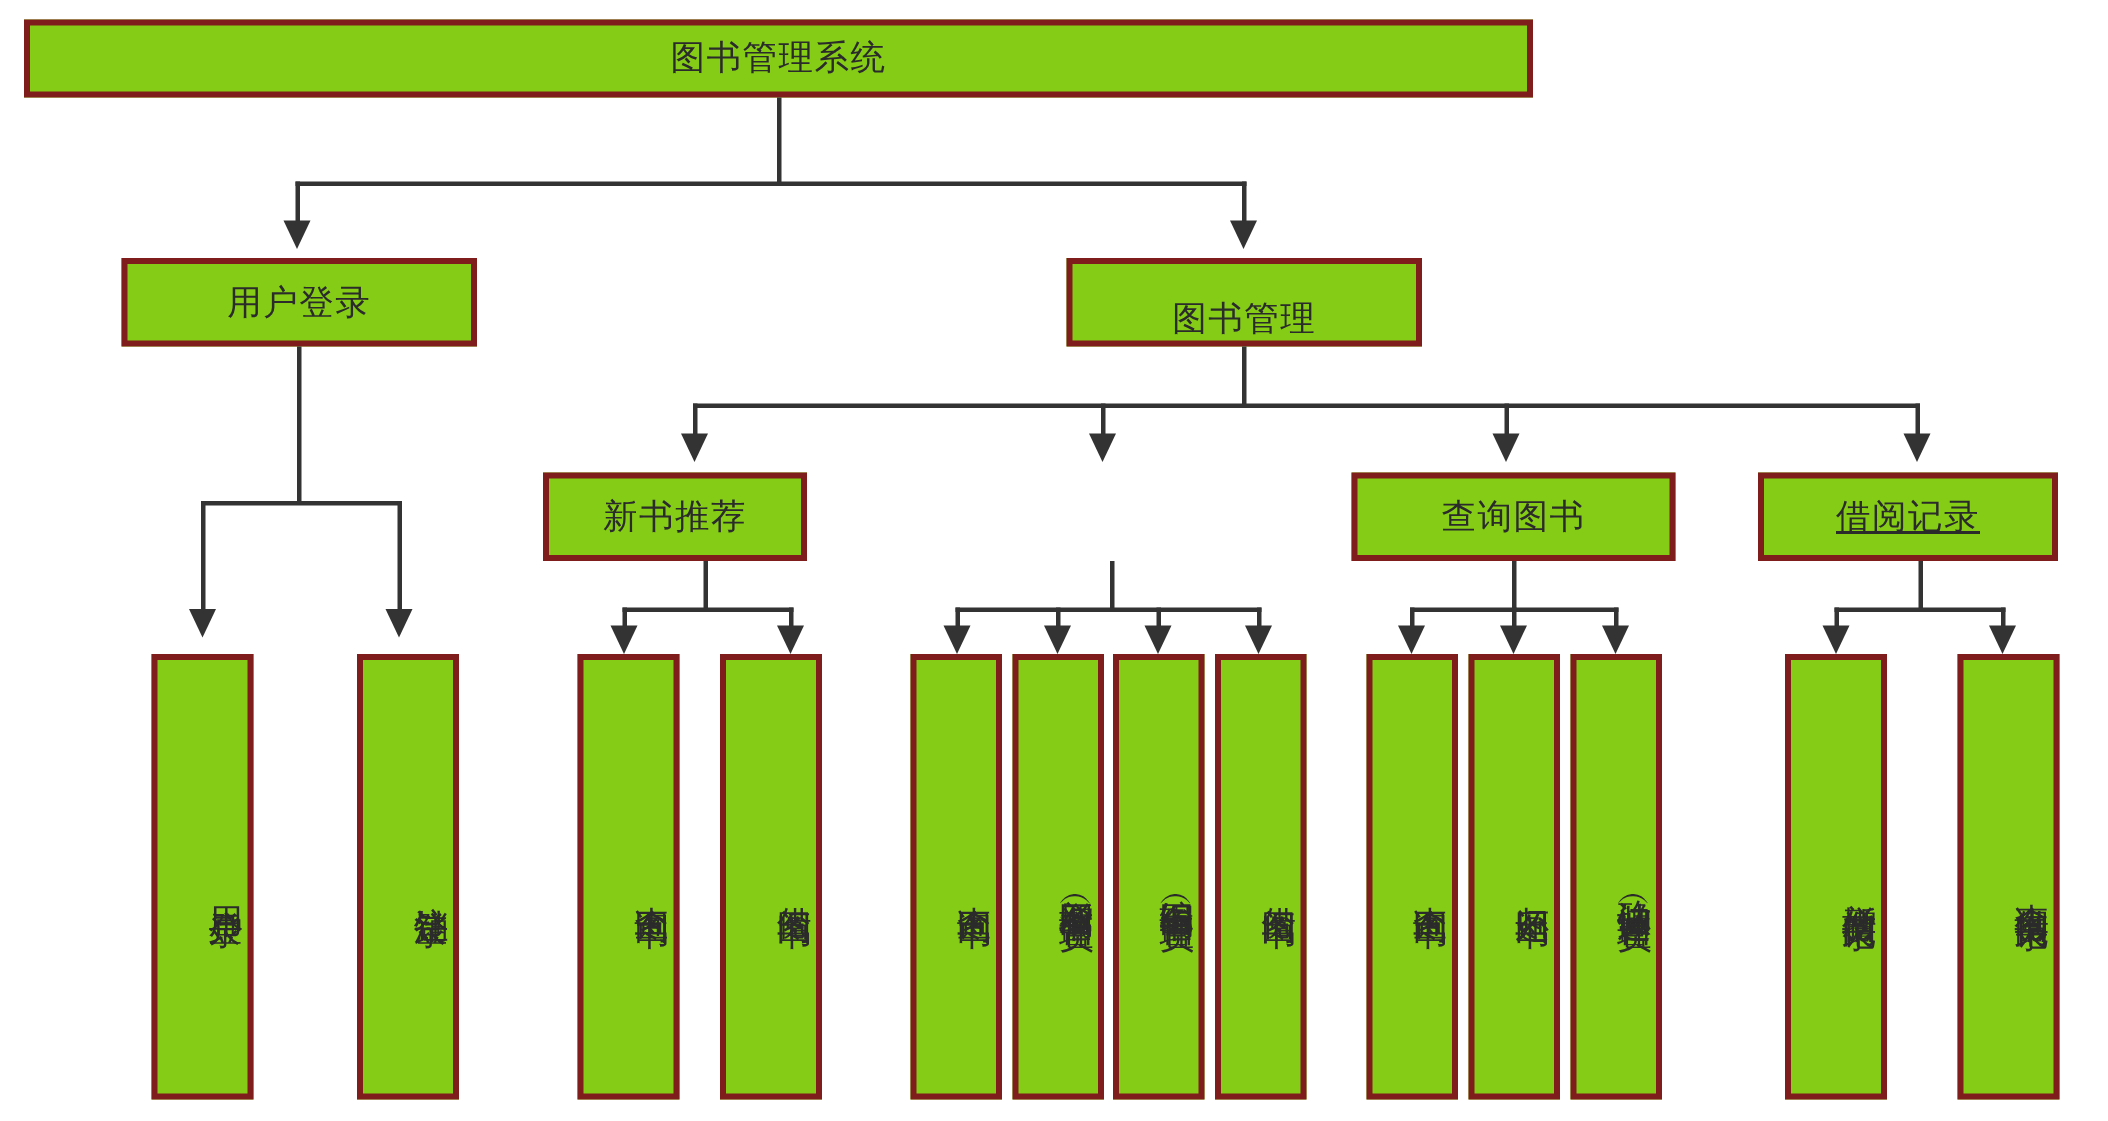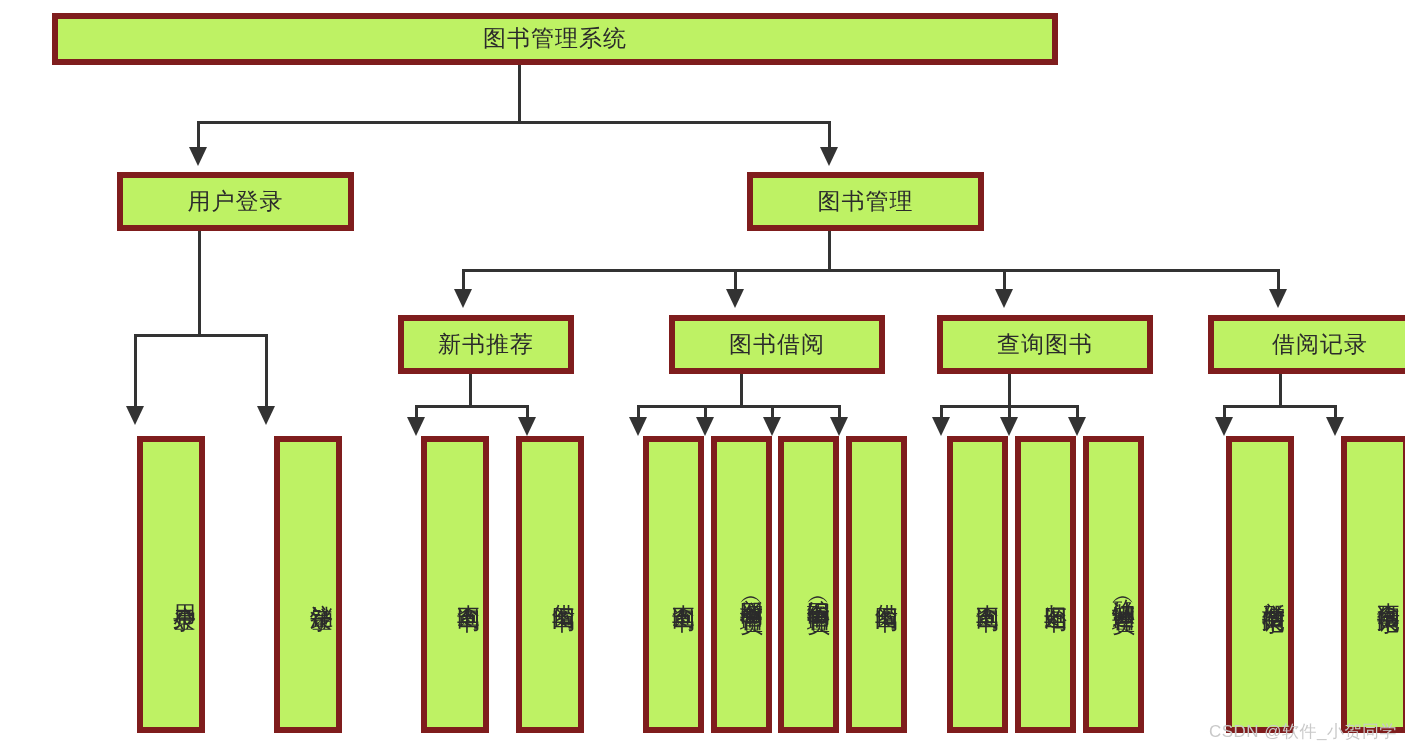--- a/index.html
+++ b/index.html
@@ -13,27 +13,26 @@
   #canvas {
     position: relative;
     width: 1405px;
     height: 747px;
     background: #ffffff;
     overflow: hidden;
   }
   .node {
     position: absolute;
     box-sizing: border-box;
-    border: 6px solid #7f1d1d;
-    background: #bef264;
+    border: 4px solid #7f1d1d;
+    background: #84cc16;
     display: flex;
     align-items: center;
     justify-content: center;
     color: #2b2b2b;
-    margin-left: 36px;
   }
   .node.horiz {
     font-size: 23px;
     letter-spacing: 1px;
     line-height: 1.2;
   }
   .node.vert {
     writing-mode: vertical-rl;
     text-orientation: upright;
     font-size: 23px;
@@ -86,21 +85,21 @@
 
   <div class="edge h" style="left:197px; top:121px; width:634px; height:3px;"></div>
   <div class="edge v" style="left:197px; top:121px; width:3px; height:28px;"></div>
   <div class="arrow" style="left:189px; top:147px;"></div>
   <div class="edge v" style="left:828px; top:121px; width:3px; height:28px;"></div>
   <div class="arrow" style="left:820px; top:147px;"></div>
 
   <div class="node horiz" style="left:81px; top:172px; width:237px; height:59px;">
     <span class="lbl">用户登录</span>
   </div>
-  <div class="node horiz" style="left:711px; top:172px; width:237px; height:59px;">
+  <div class="node horiz" style="left:711px; top:172px; width:237px; height:59px;align-items:flex-end;">
     <span class="lbl">图书管理</span>
   </div>
 
   <div class="edge v" style="left:198px; top:231px; width:3px; height:105px;"></div>
   <div class="edge h" style="left:134px; top:334px; width:134px; height:3px;"></div>
   <div class="edge v" style="left:134px; top:334px; width:3px; height:74px;"></div>
   <div class="arrow" style="left:126px; top:406px;"></div>
   <div class="edge v" style="left:265px; top:334px; width:3px; height:74px;"></div>
   <div class="arrow" style="left:257px; top:406px;"></div>
 
@@ -111,27 +110,24 @@
   <div class="edge v" style="left:734px; top:269px; width:3px; height:22px;"></div>
   <div class="arrow" style="left:726px; top:289px;"></div>
   <div class="edge v" style="left:1003px; top:269px; width:3px; height:22px;"></div>
   <div class="arrow" style="left:995px; top:289px;"></div>
   <div class="edge v" style="left:1277px; top:269px; width:3px; height:22px;"></div>
   <div class="arrow" style="left:1269px; top:289px;"></div>
 
   <div class="node horiz" style="left:362px; top:315px; width:176px; height:59px;">
     <span class="lbl">新书推荐</span>
   </div>
-  <div class="node horiz" style="left:633px; top:315px; width:216px; height:59px;">
-    <span class="lbl">图书借阅</span>
-  </div>
   <div class="node horiz" style="left:901px; top:315px; width:216px; height:59px;">
     <span class="lbl">查询图书</span>
   </div>
-  <div class="node horiz" style="left:1172px; top:315px; width:224px; height:59px;">
+  <div class="node horiz" style="left:1172px; top:315px; width:200px; height:59px;text-decoration:underline;">
     <span class="lbl">借阅记录</span>
   </div>
 
   <div class="edge v" style="left:469px; top:374px; width:3px; height:33px;"></div>
   <div class="edge h" style="left:415px; top:405px; width:114px; height:3px;"></div>
   <div class="edge v" style="left:415px; top:405px; width:3px; height:14px;"></div>
   <div class="arrow" style="left:407px; top:417px;"></div>
   <div class="edge v" style="left:526px; top:405px; width:3px; height:14px;"></div>
   <div class="arrow" style="left:518px; top:417px;"></div>
 
@@ -199,15 +195,14 @@
     <span class="lbl">确认归还（管理员）</span>
   </div>
 
   <div class="node vert" style="left:1190px; top:436px; width:68px; height:297px;">
     <span class="lbl">新增借阅记录</span>
   </div>
   <div class="node vert" style="left:1305px; top:436px; width:68px; height:297px;">
     <span class="lbl">查询借阅记录</span>
   </div>
 
-  <div id="watermark">CSDN @软件_小贺同学</div>
 
 </div>
 
 </body></html>

